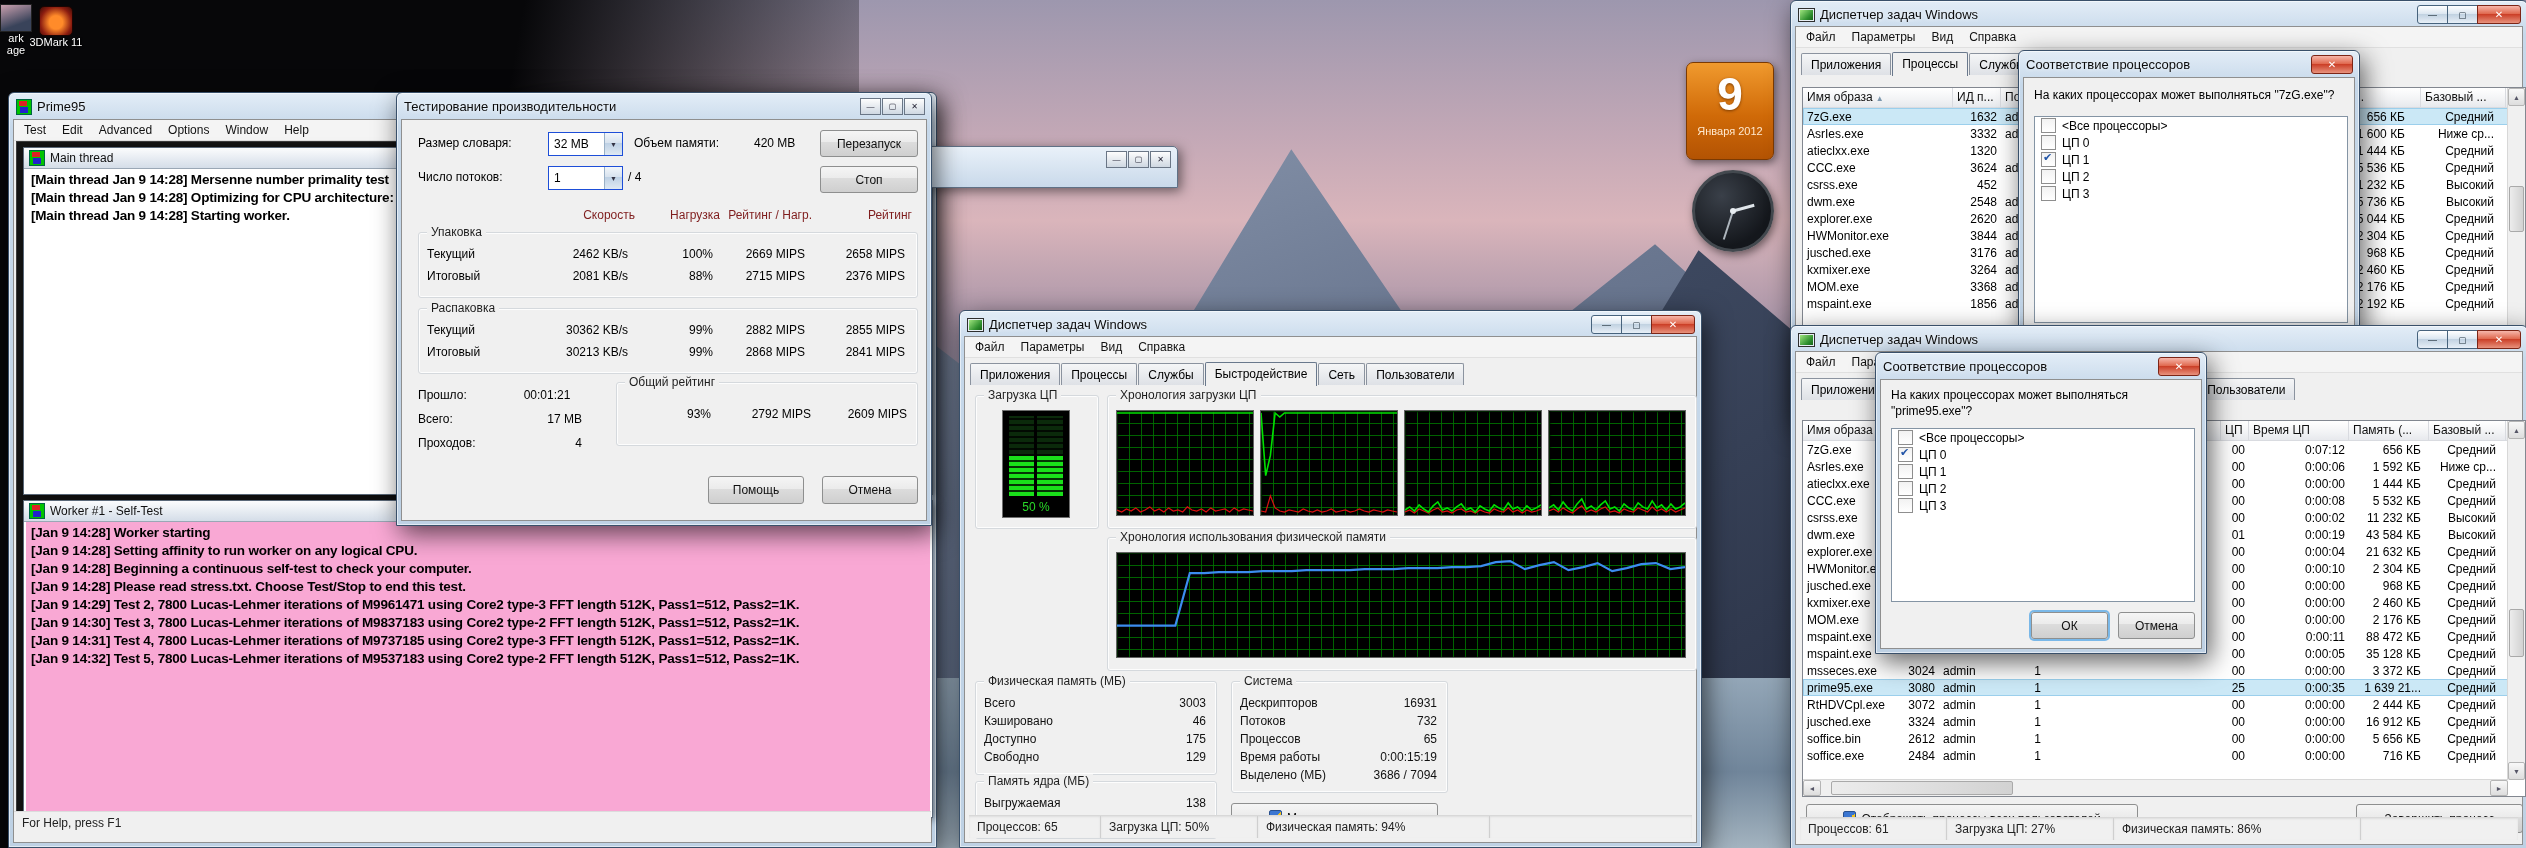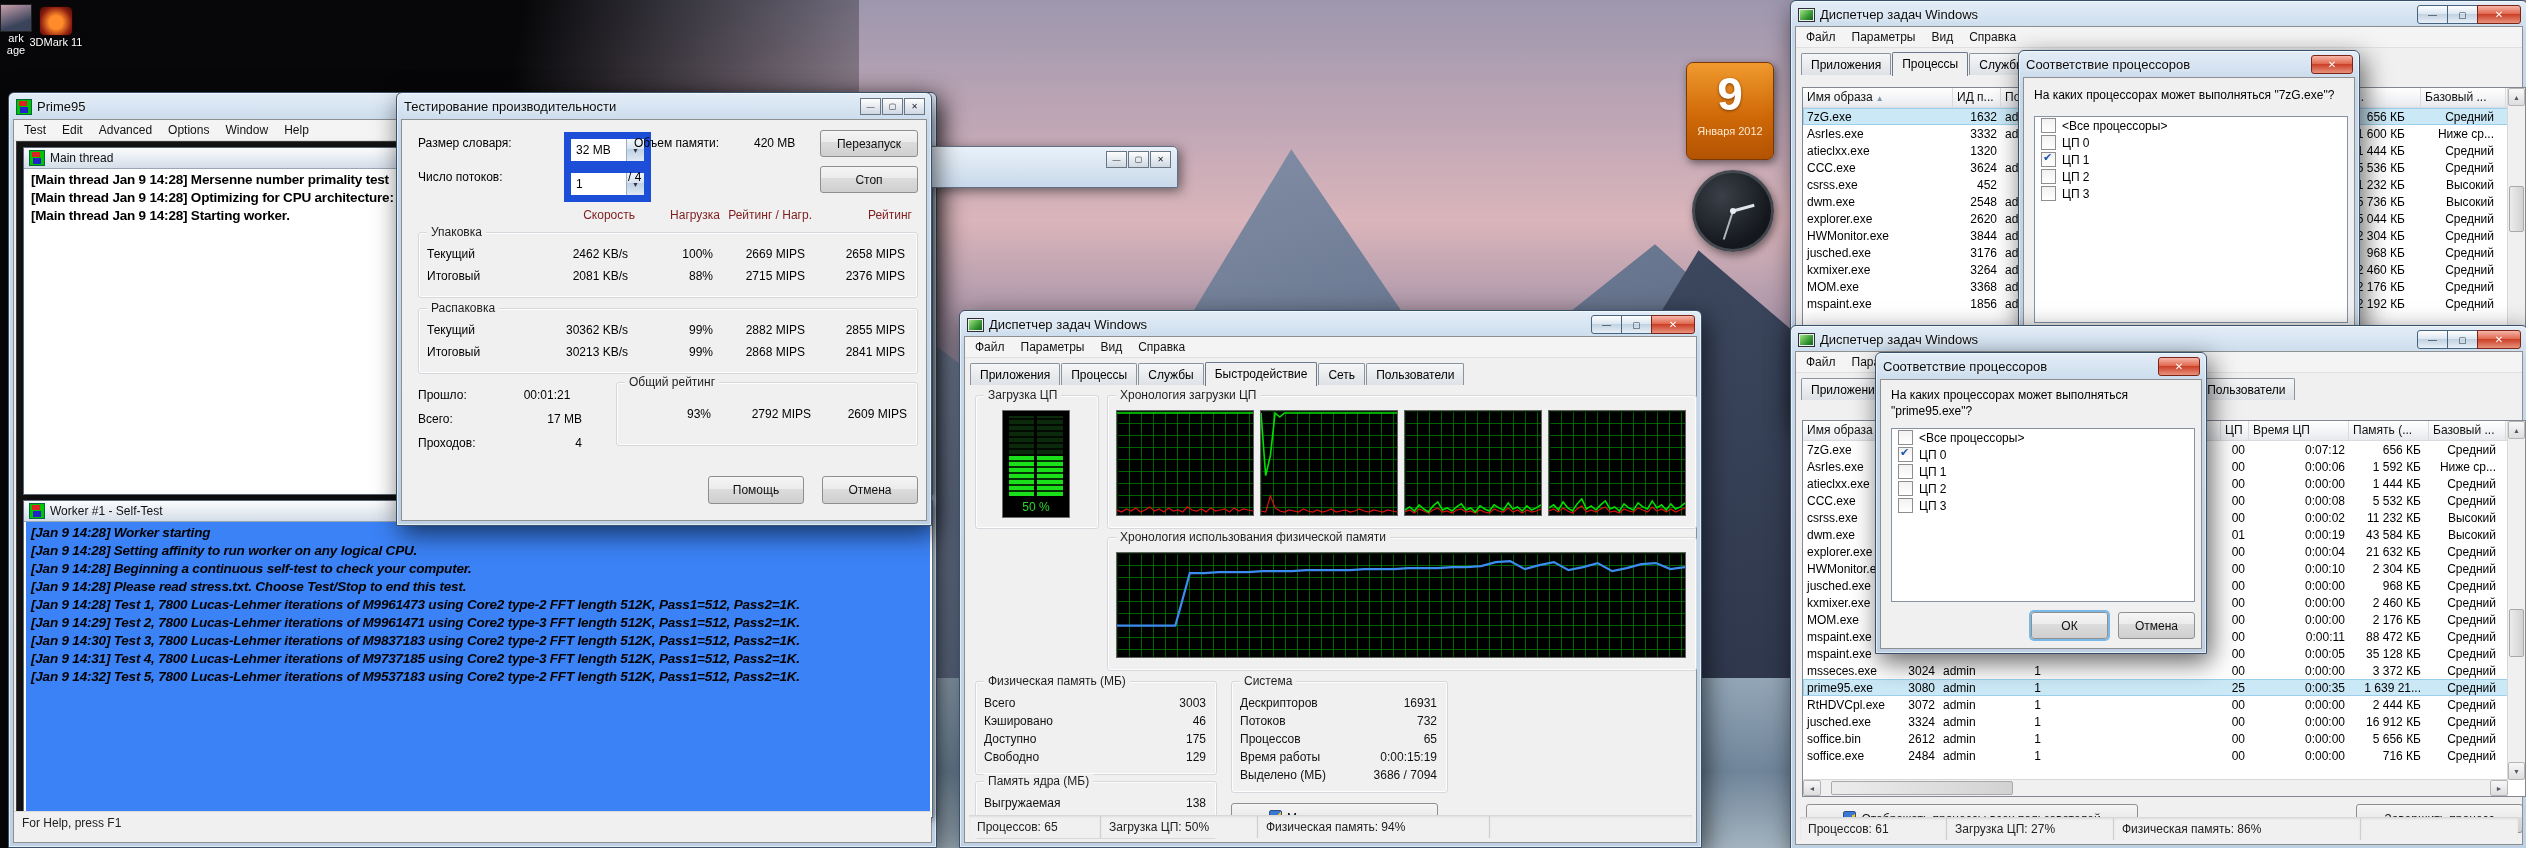--- a/index.html
+++ b/index.html
@@ -70,21 +70,21 @@
                         linear-gradient(to bottom,rgba(0,116,0,.85) 1px,transparent 1px);
        background-size:12px 12px;}
   .gph svg{position:absolute;inset:0;}
   .kvrow{display:flex;justify-content:space-between;align-items:center;height:18px;padding:0 10px 0 8px;font-size:12px;color:#111;}
   .kvwrap{position:absolute;inset:12px 0 4px 0;}
   
   .albox{position:absolute;background:#fff;border:1px solid #8494a4;}
   .arow{display:flex;align-items:center;gap:6px;height:17px;padding-left:6px;font-size:12px;color:#000;}
   .cbx{width:13px;height:13px;border:1px solid #8e8e8e;background:linear-gradient(#f2f2f2,#ffffff);position:relative;flex:0 0 13px;}
   .cbx.on::after{content:"✔";position:absolute;left:1px;top:-2px;font-size:11px;color:#2456a8;}
-  .combo{position:absolute;background:#fff;border:7px solid #1d4ed8;display:flex;align-items:center;font-size:12px;padding-left:5px;color:#000;margin-left:16px;}
+  .combo{position:absolute;background:#fff;border:1px solid #1d4ed8;display:flex;align-items:center;font-size:12px;padding-left:5px;color:#000;}
   .combo .arr{margin-left:auto;width:17px;align-self:stretch;border-left:1px solid #9ab0c6;
         background:linear-gradient(#f2f6fa,#d7e2ee 45%,#bdd0e4 46%,#dfe9f3);
         display:flex;align-items:center;justify-content:center;font-size:7px;color:#334;}
   .dlgtxt{position:absolute;font-size:12px;color:#000;white-space:nowrap;}
   .shield{width:11px;height:13px;background:linear-gradient(135deg,#3b76d1 0 50%,#f2c21f 50% 100%);
           border:1px solid #28508f;border-radius:2px 2px 6px 6px;flex:0 0 11px;}
   .logline{font-weight:bold;font-size:13.5px;line-height:18px;letter-spacing:-.2px;color:#000;white-space:nowrap;}
   .childwin{position:absolute;border:1px solid #5a6878;background:#fff;box-shadow:2px 2px 8px rgba(0,0,0,.5);}
   .childtbar{height:20px;display:flex;align-items:center;gap:5px;padding:0 5px;font-size:12px;color:#101010;
              background:linear-gradient(#fbfcfd,#d4dde8);border-bottom:1px solid #9aa7b5;}
@@ -151,26 +151,25 @@
             <div class="logline">[Main thread Jan 9 14:28] Optimizing for CPU architecture:</div>
             <div class="logline">[Main thread Jan 9 14:28] Starting worker.</div>
           </div>
       </div>
 
       <div class="childwin" style="left:6px;top:358px;width:908px;height:316px;">
         <div class="childtbar">
           <span class="p95i"></span>
           <span>Worker #1 - Self-Test</span>
         </div>
-        <div style="position:absolute;inset:21px 2px 2px 2px;background:#3b82f6;padding:2px 5px;overflow:hidden;font-style:italic;">
+        <div style="position:absolute;inset:21px 2px 2px 2px;background:#f9a8d4;padding:2px 5px;overflow:hidden;">
             <div class="logline">[Jan 9 14:28] Worker starting</div>
             <div class="logline">[Jan 9 14:28] Setting affinity to run worker on any logical CPU.</div>
             <div class="logline">[Jan 9 14:28] Beginning a continuous self-test to check your computer.</div>
             <div class="logline">[Jan 9 14:28] Please read stress.txt.  Choose Test/Stop to end this test.</div>
-            <div class="logline">[Jan 9 14:28] Test 1, 7800 Lucas-Lehmer iterations of M9961473 using Core2 type-2 FFT length 512K, Pass1=512, Pass2=1K.</div>
             <div class="logline">[Jan 9 14:29] Test 2, 7800 Lucas-Lehmer iterations of M9961471 using Core2 type-3 FFT length 512K, Pass1=512, Pass2=1K.</div>
             <div class="logline">[Jan 9 14:30] Test 3, 7800 Lucas-Lehmer iterations of M9837183 using Core2 type-2 FFT length 512K, Pass1=512, Pass2=1K.</div>
             <div class="logline">[Jan 9 14:31] Test 4, 7800 Lucas-Lehmer iterations of M9737185 using Core2 type-3 FFT length 512K, Pass1=512, Pass2=1K.</div>
             <div class="logline">[Jan 9 14:32] Test 5, 7800 Lucas-Lehmer iterations of M9537183 using Core2 type-2 FFT length 512K, Pass1=512, Pass2=1K.</div>
           </div>
       </div>
     </div>
     <div style="position:absolute;left:0;right:0;bottom:8px;height:22px;background:#f0f0f0;border-top:1px solid #dcdcdc;display:flex;align-items:center;padding-left:8px;font-size:12px;color:#222;">For Help, press F1</div>
   </div>
 </div>

